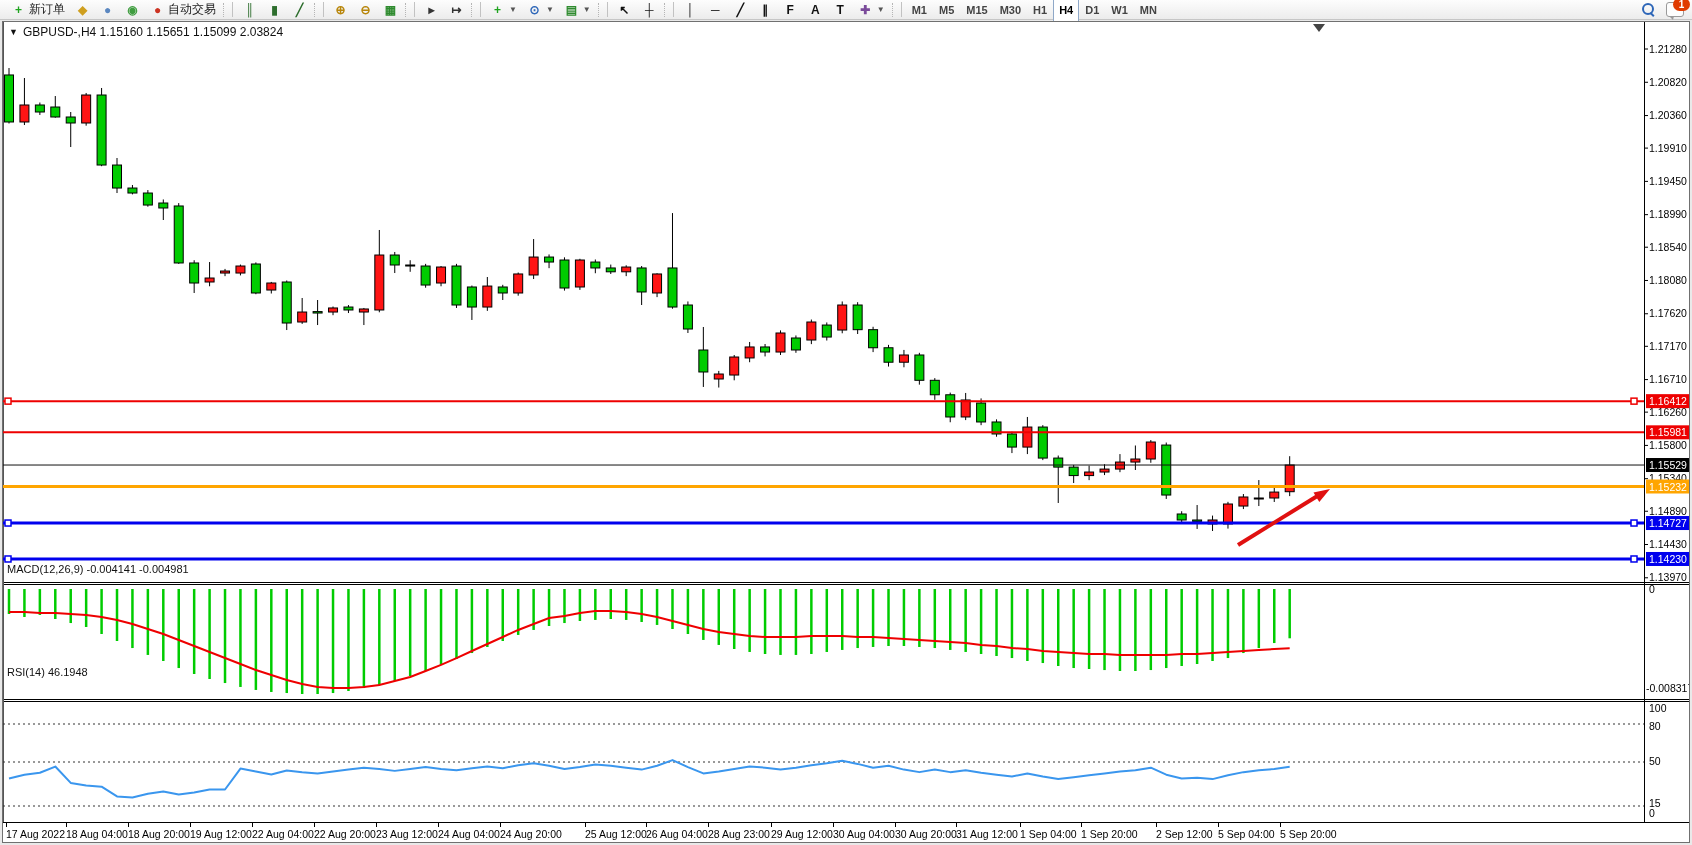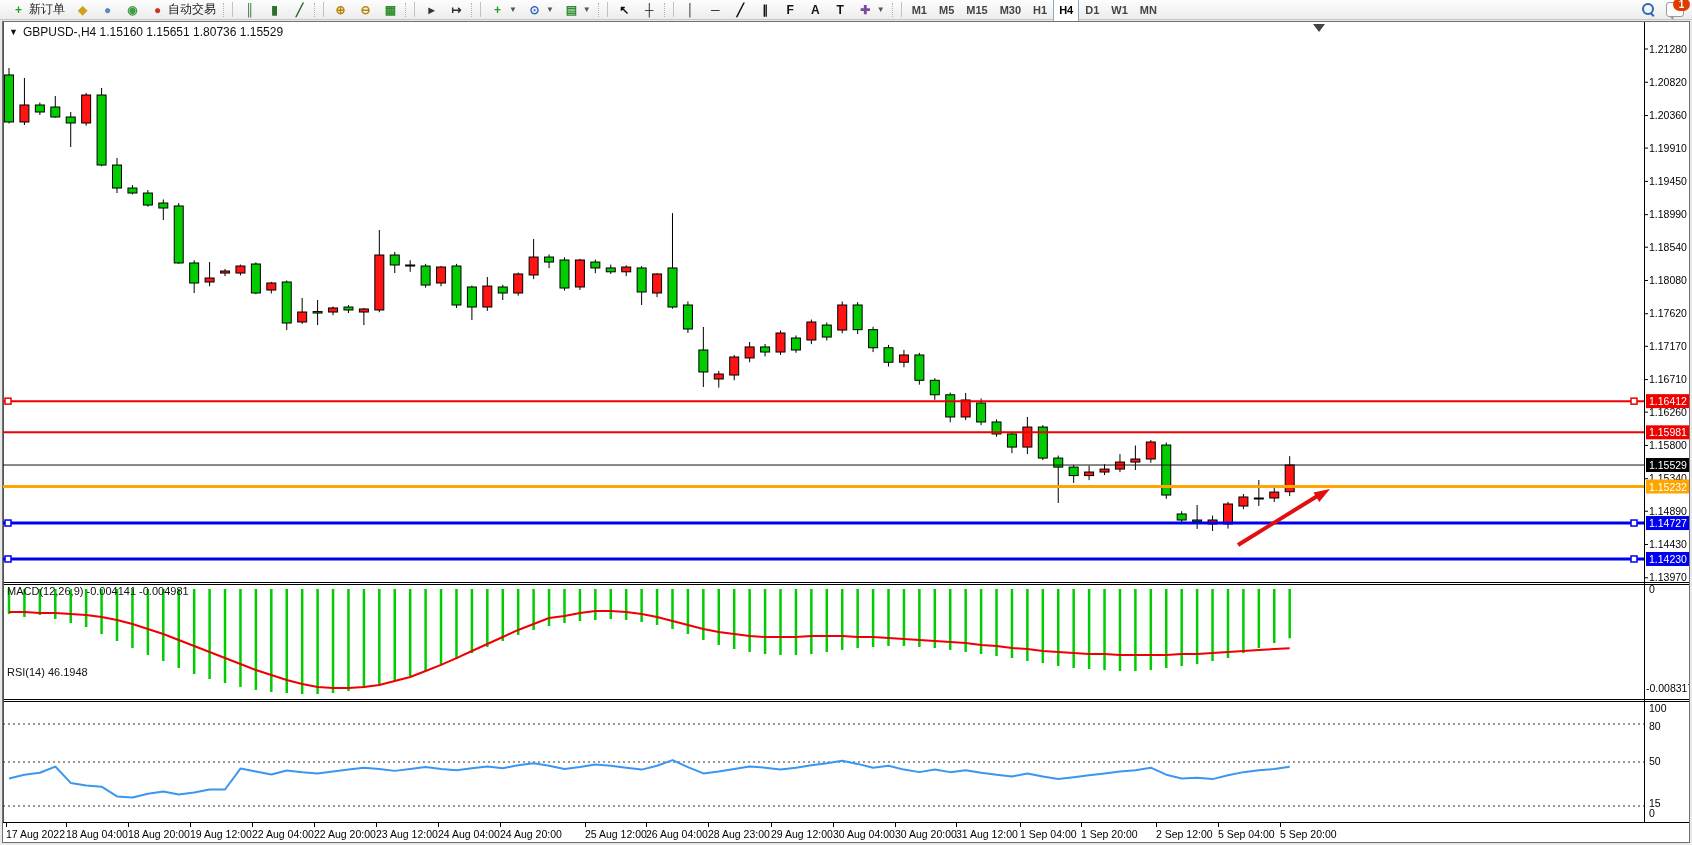--- a/index.html
+++ b/index.html
@@ -18,21 +18,21 @@
   .search-ic .lens{position:absolute;left:0;top:0;width:8px;height:8px;border:2px solid #2d66b8;border-radius:50%}
   .search-ic .handle{position:absolute;left:9px;top:9px;width:5px;height:2px;background:#2d66b8;transform:rotate(45deg);transform-origin:0 0}
   .chat-ic{position:relative;width:16px;height:13px;display:inline-block;background:#fdfdfd;border:1px solid #9a9a9a;border-radius:3px}
   .chat-ic .tail{position:absolute;left:2px;bottom:-4px;width:0;height:0;border-left:4px solid transparent;border-right:1px solid transparent;border-top:4px solid #9a9a9a}
   .badge{position:absolute;right:-7px;top:-5px;min-width:13px;height:13px;background:#e03b00;color:#fff;border-radius:7px;font-size:10px;font-weight:bold;display:flex;align-items:center;justify-content:center;padding:0 2px}
   
   .chart-window{position:absolute;top:21px;left:2px;width:1688px;height:822px;background:#fff;border:1px solid #707070;box-sizing:border-box}
   .chart-title{position:absolute;left:6px;top:3px;font-size:12px;color:#111;display:flex;align-items:center;gap:5px}
   .menu-arrow{font-size:9px;color:#111}
   .pane-label{position:absolute;font-size:11px;color:#111}
-  .macd-label{left:4px;top:563px}
+  .macd-label{left:4px;top:541px}
   .rsi-label{left:4px;top:644px}
   svg text{font-family:"Liberation Sans",sans-serif}
 </style>
 </head>
 <body>
 
 <div class="toolbar" id="toolbar">
     <span class="tbtn">
       <span class="ic" style="color: rgb(31, 164, 31);">+</span>
       <span>新订单</span>
@@ -542,17 +542,17 @@
         <text x="1646" y="540.9826388888889" font-size="10.5" fill="#fff">1.14230</text>
       </g>
       <g>
         <line x1="1235" y1="523" x2="1316" y2="473" stroke="#e01010" stroke-width="4"></line>
         <polygon points="1327,467 1316.3,480 1310.5,470.6" fill="#e01010"></polygon>
       </g>
       <polygon points="1310,2 1322,2 1316,10" fill="#444"></polygon>
     </svg>
   <div class="chart-title">
     <span class="menu-arrow">▼</span>
-    <span>GBPUSD-,H4  1.15160 1.15651 1.80736 1.15529</span>
+    <span>GBPUSD-,H4  1.15160 1.15651 1.15099 2.03824</span>
   </div>
   <div class="pane-label macd-label">MACD(12,26,9) -0.004141 -0.004981</div>
   <div class="pane-label rsi-label">RSI(14) 46.1948</div>
 </div>
 
 </body></html>

